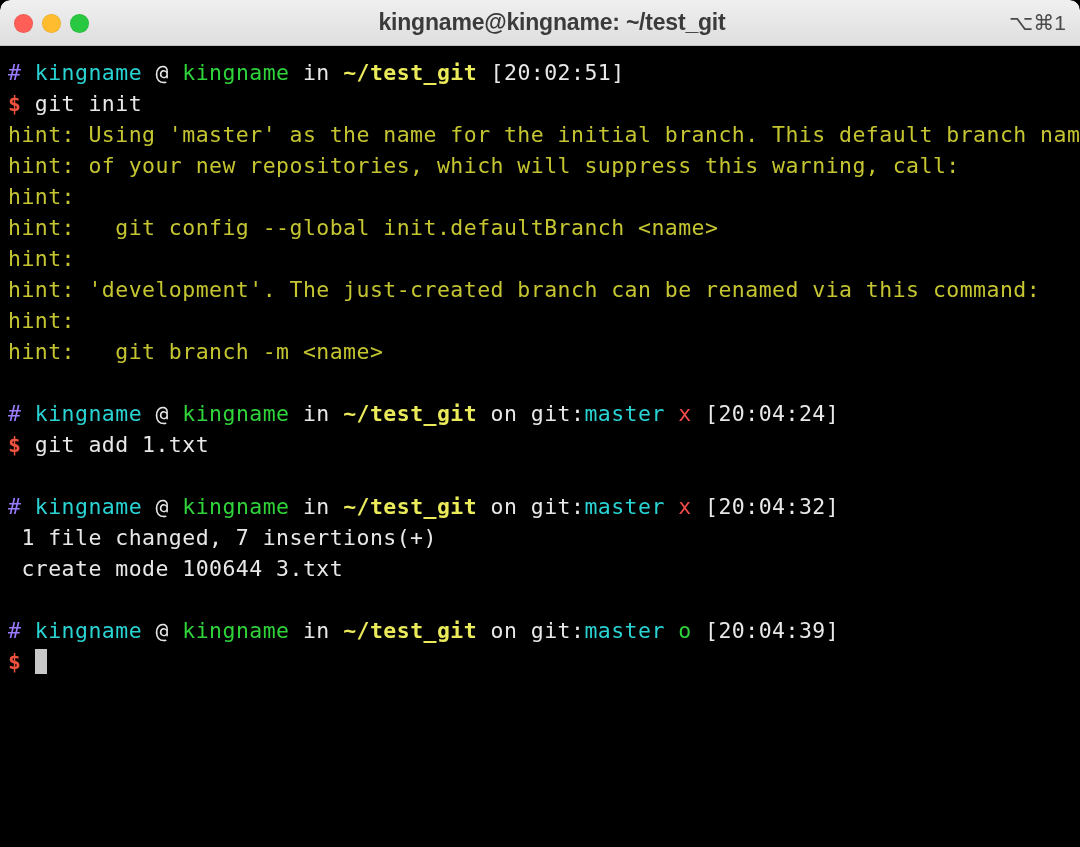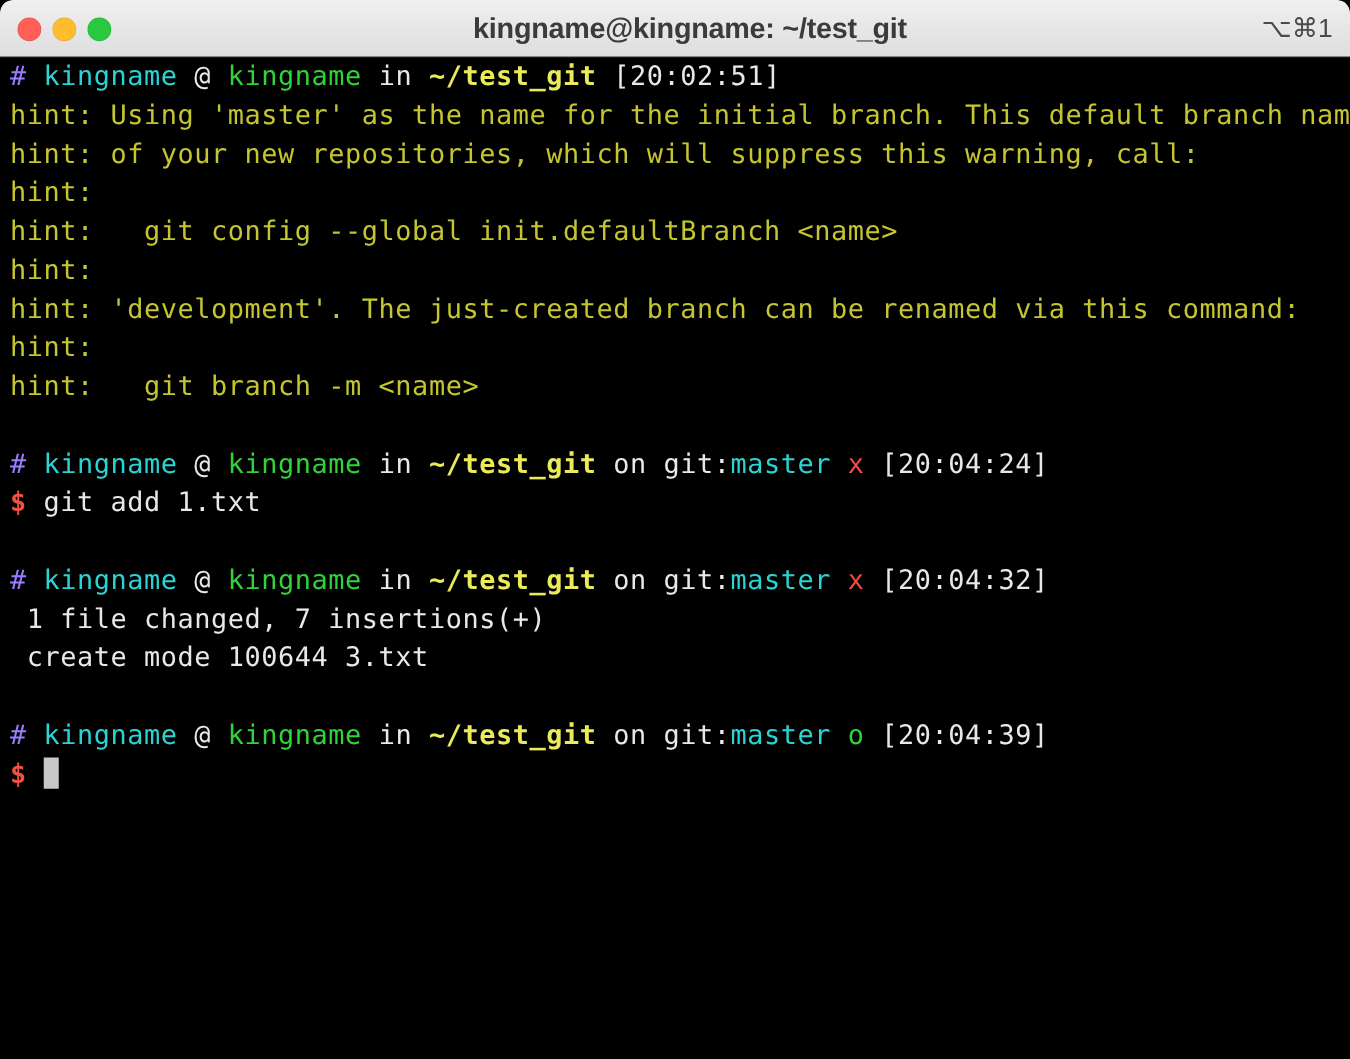--- a/index.html
+++ b/index.html
@@ -74,21 +74,21 @@
     font-size: 21px;
     color: #4a4a4a;
     letter-spacing: 0px;
     user-select: none;
   }
 
   
   #terminal {
     position: relative;
     background: #000000;
-    padding: 0 0 0 8px;
+    padding: 11px 0 0 8px;
     height: 801px;
     box-sizing: border-box;
     overflow: hidden;
   }
   .line {
     height: 31px;
     line-height: 31px;
     font-size: 21.5px;
     letter-spacing: 0.46px;
     white-space: pre;
@@ -124,20 +124,21 @@
       <span class="dot close"></span>
       <span class="dot min"></span>
       <span class="dot zoom"></span>
     </div>
     <div id="window-title">kingname@kingname: ~/test_git</div>
     <div id="shortcut-badge">⌥⌘1</div>
   </div>
 
   <div id="terminal">
       <div class="line"><span class="c-purple">#</span><span class="c-white"> </span><span class="c-cyan">kingname</span><span class="c-white"> @ </span><span class="c-green">kingname</span><span class="c-white"> in </span><span class="c-yellow-b">~/test_git</span><span class="c-white"> [20:02:51]</span></div>
+      <div class="line"><span class="c-dollar">$</span><span class="c-white"> </span><span class="c-white">git init</span></div>
       <div class="line"><span class="c-hint">hint: Using 'master' as the name for the initial branch. This default branch name</span></div>
       <div class="line"><span class="c-hint">hint: of your new repositories, which will suppress this warning, call:</span></div>
       <div class="line"><span class="c-hint">hint:</span></div>
       <div class="line"><span class="c-hint">hint:   git config --global init.defaultBranch &lt;name&gt;</span></div>
       <div class="line"><span class="c-hint">hint:</span></div>
       <div class="line"><span class="c-hint">hint: 'development'. The just-created branch can be renamed via this command:</span></div>
       <div class="line"><span class="c-hint">hint:</span></div>
       <div class="line"><span class="c-hint">hint:   git branch -m &lt;name&gt;</span></div>
       <div class="line"><span class="c-white"> </span></div>
       <div class="line"><span class="c-purple">#</span><span class="c-white"> </span><span class="c-cyan">kingname</span><span class="c-white"> @ </span><span class="c-green">kingname</span><span class="c-white"> in </span><span class="c-yellow-b">~/test_git</span><span class="c-white"> on git:</span><span class="c-cyan">master</span><span class="c-white"> </span><span class="c-red">x</span><span class="c-white"> [20:04:24]</span></div>

